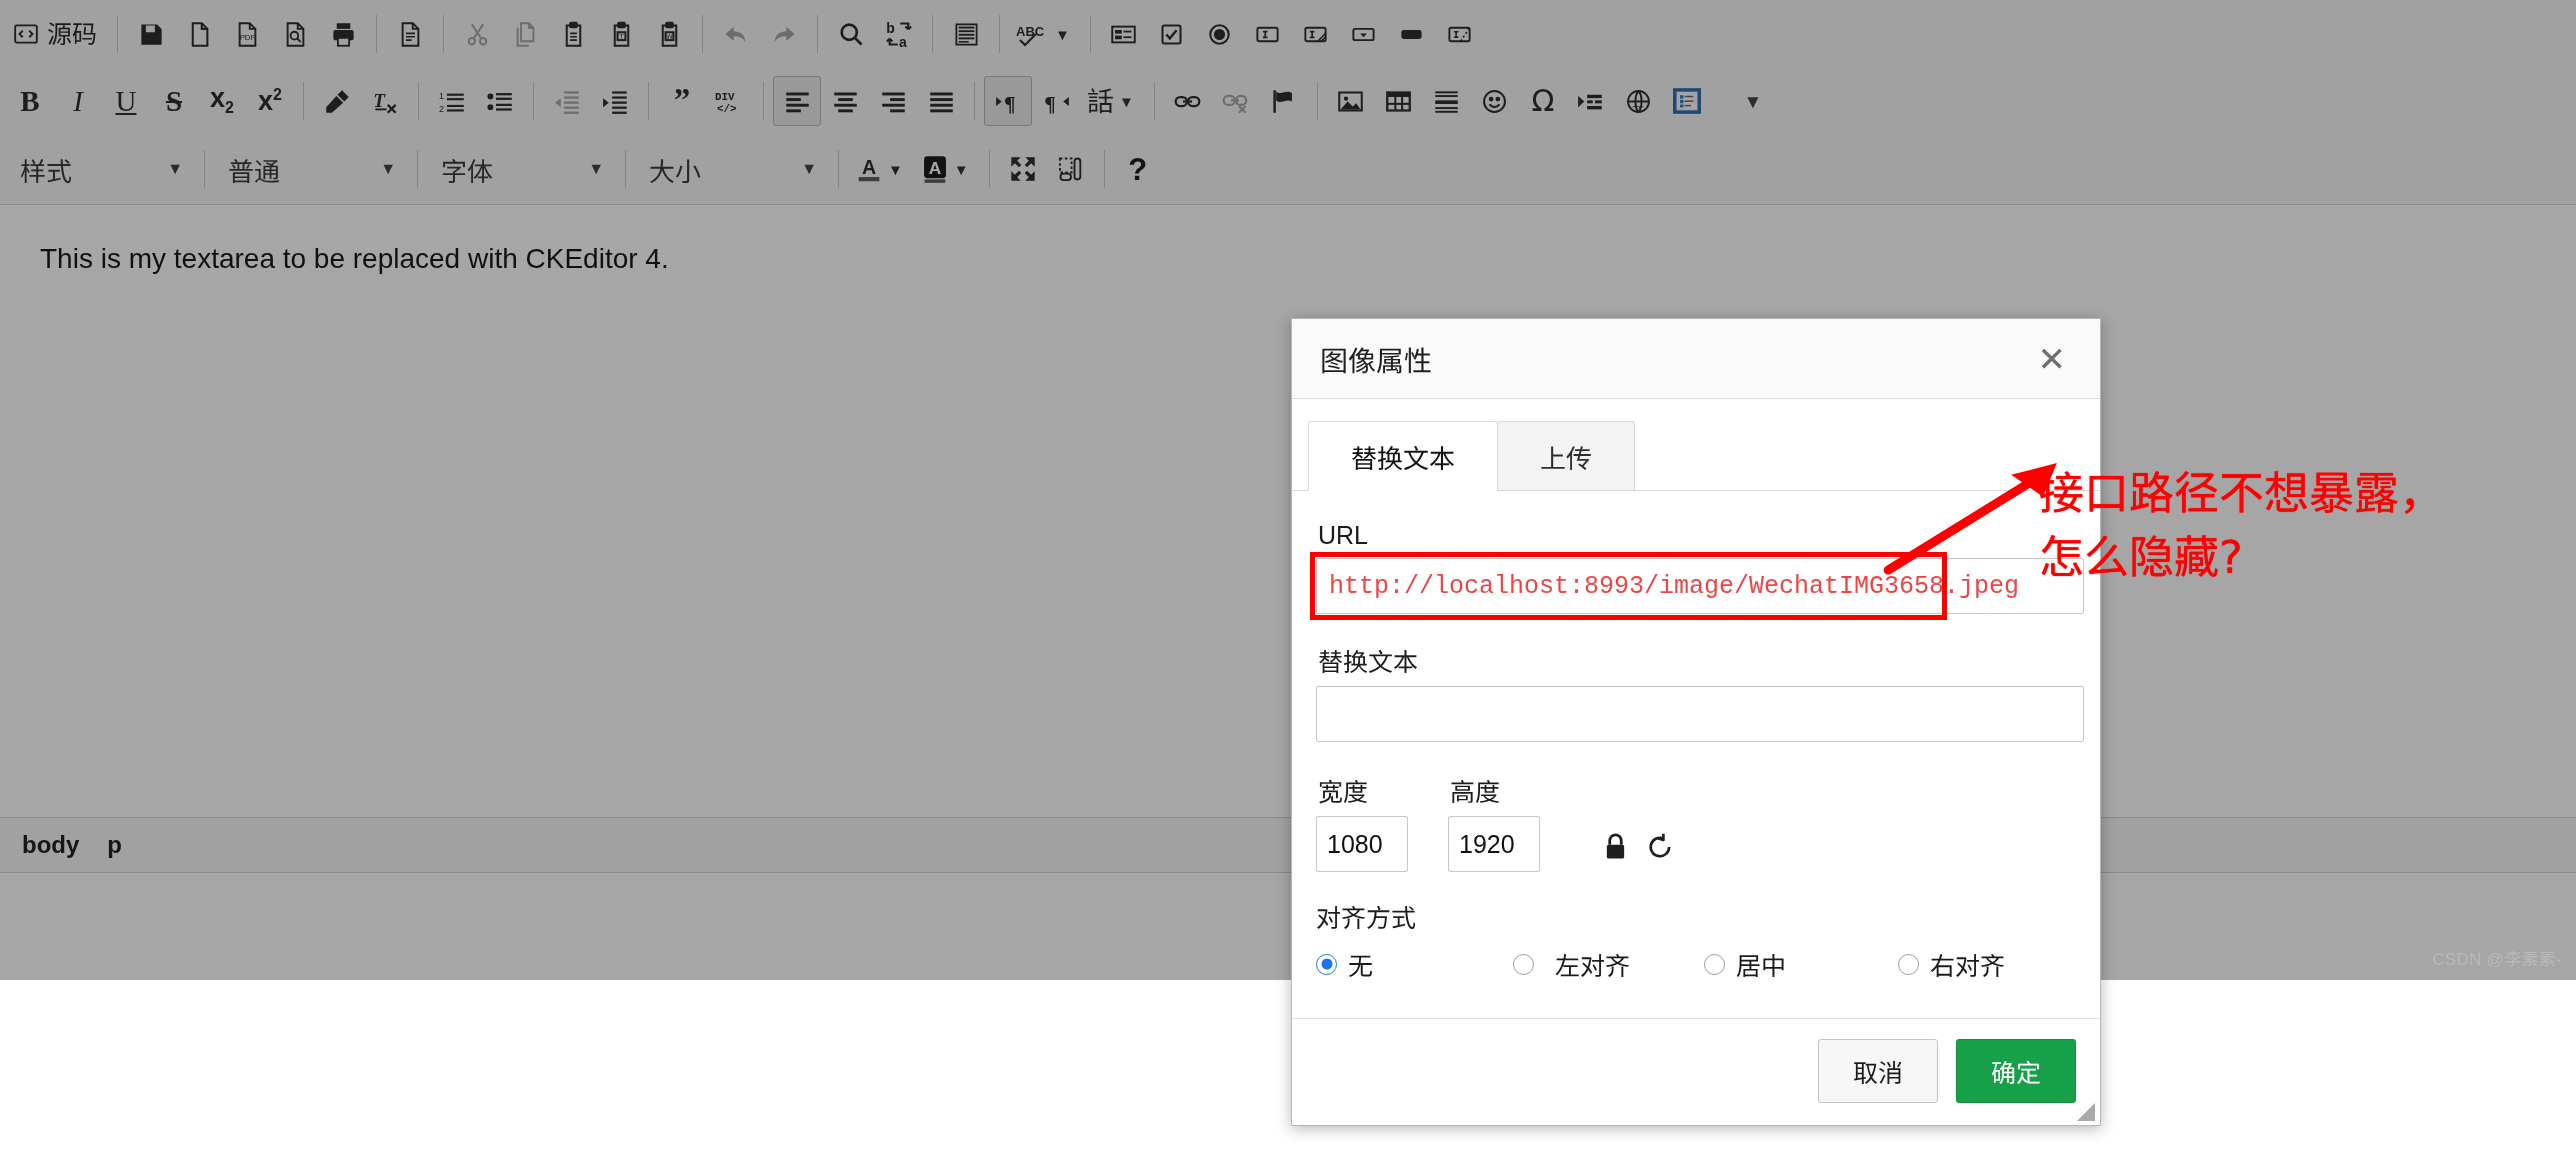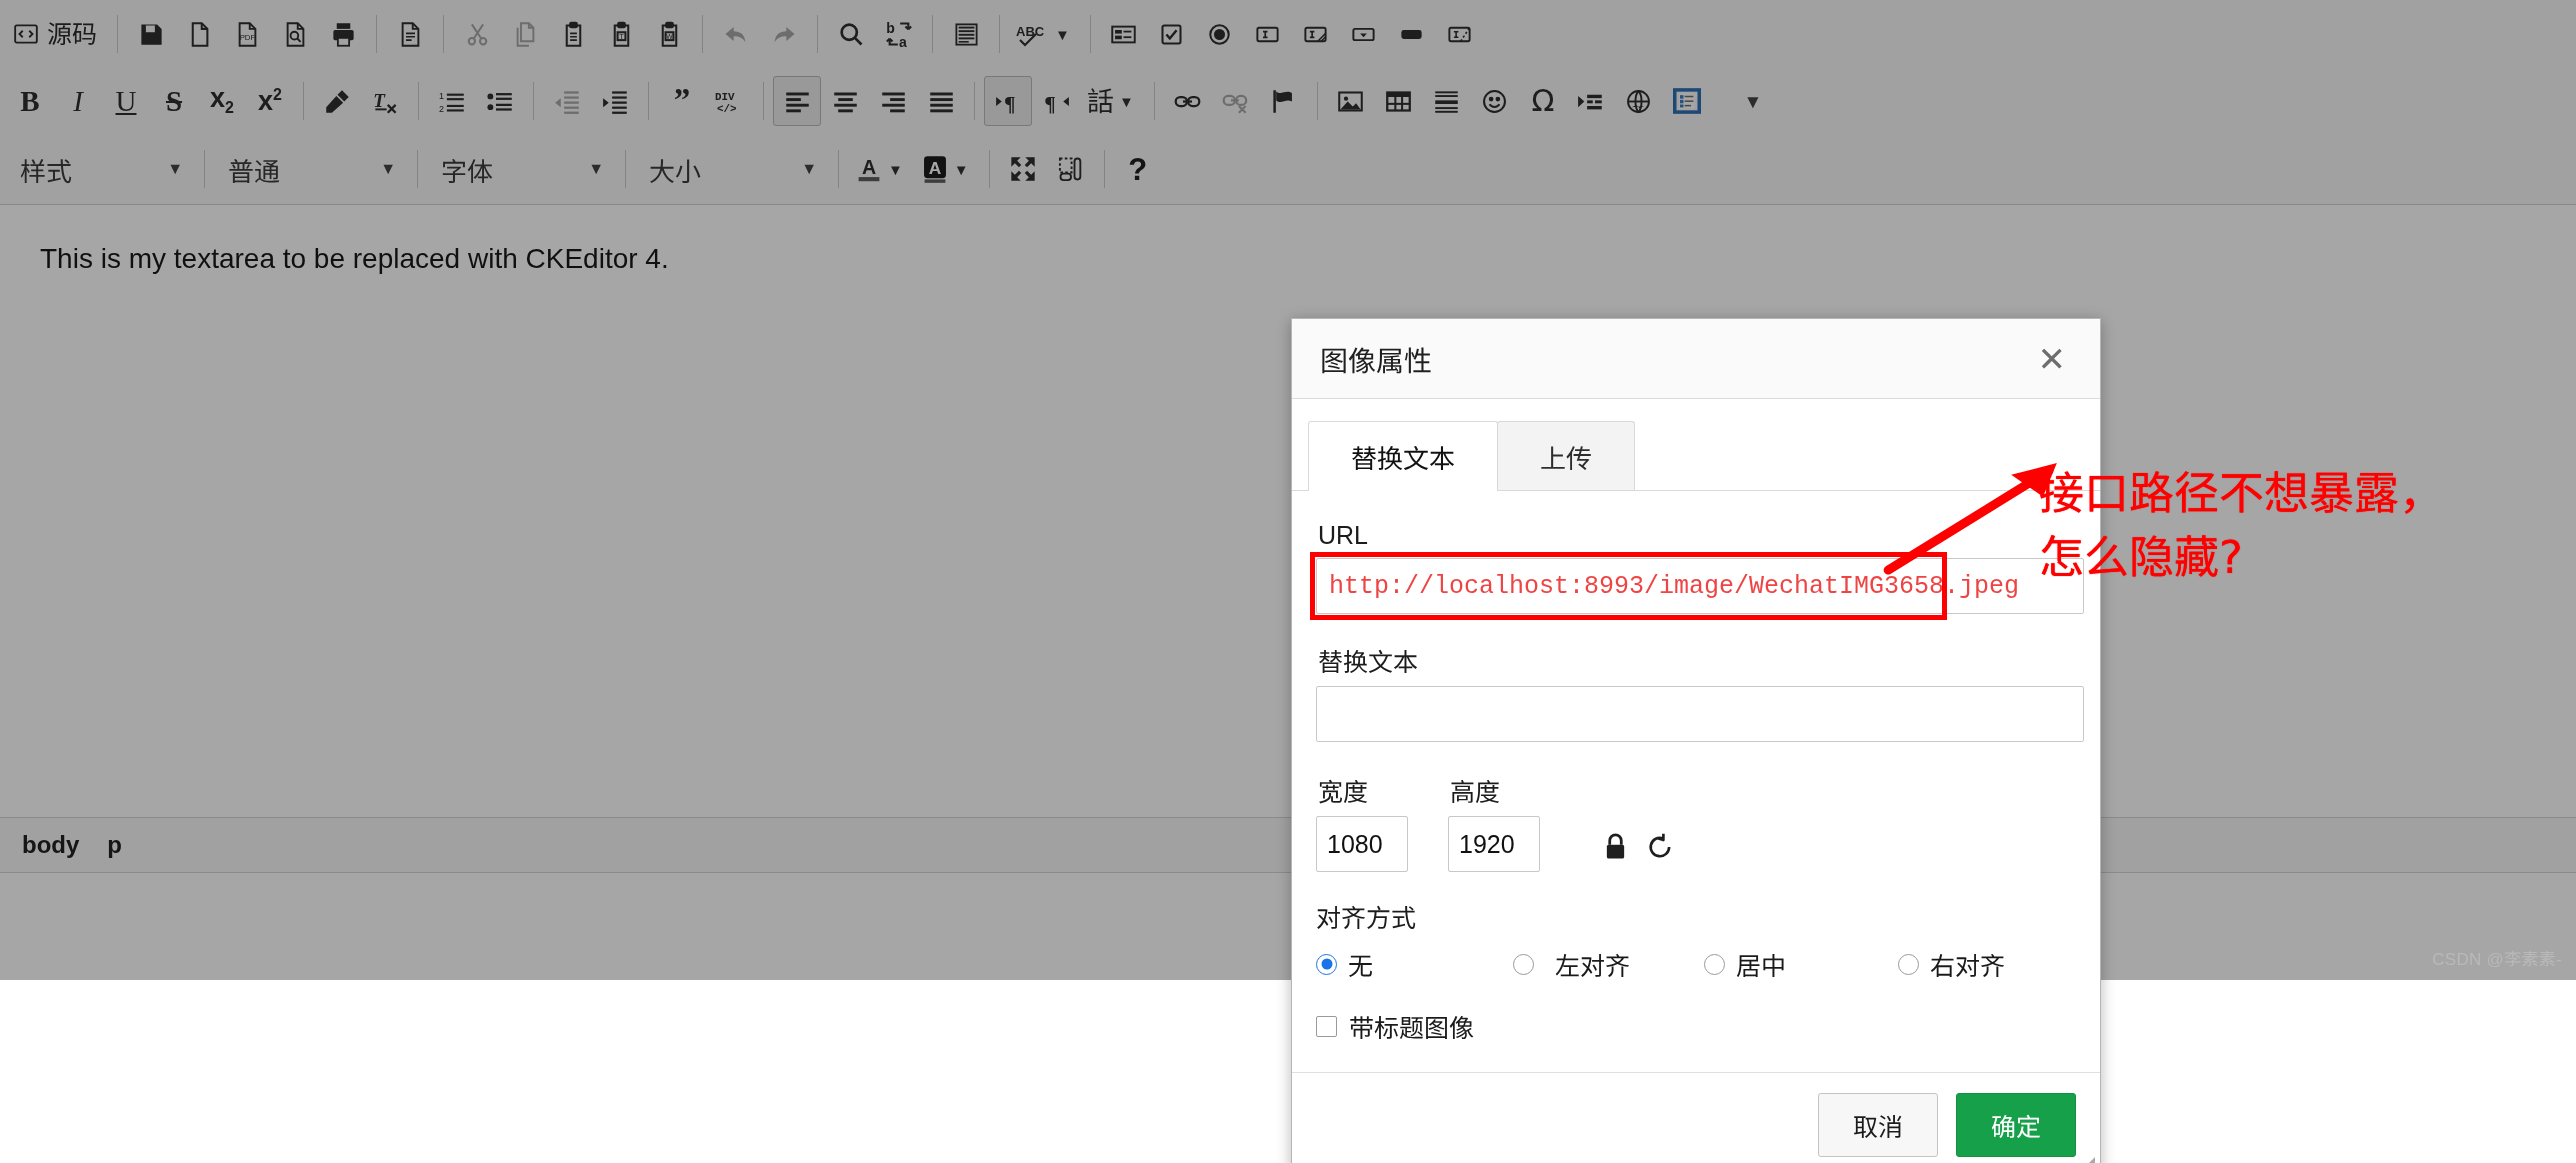--- a/index.html
+++ b/index.html
@@ -1020,24 +1020,20 @@
             <span class="rdot"></span>
             <span>居中</span>
           </label>
           <label class="radio-item">
             <span class="rdot"></span>
             <span>右对齐</span>
           </label>
         </div>
       </div>
 
-      <label class="check-row">
-        <span class="cbox"></span>
-        <span>带标题图像</span>
-      </label>
     </div>
 
     <div class="dlg-foot">
       <button class="btn">取消</button>
       <button class="btn primary">确定</button>
       <span class="resize-grip"></span>
     </div>
   </div>
 
   <svg class="annot-arrow" width="189" height="129" viewBox="0 0 190 130">

